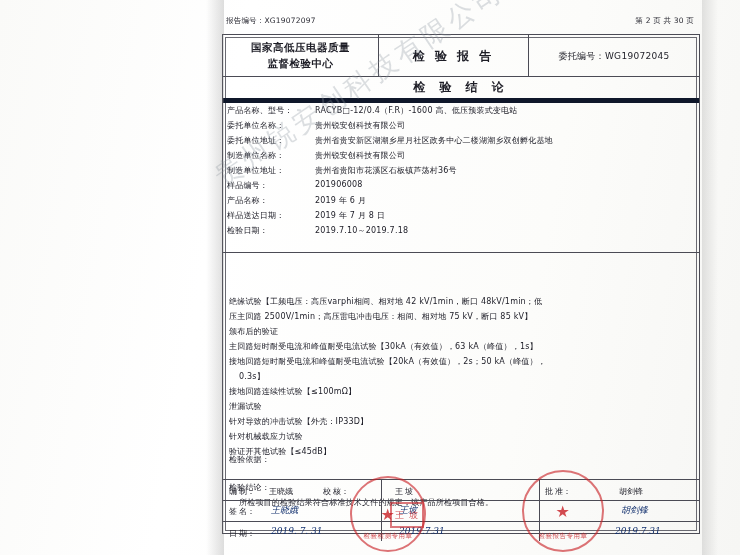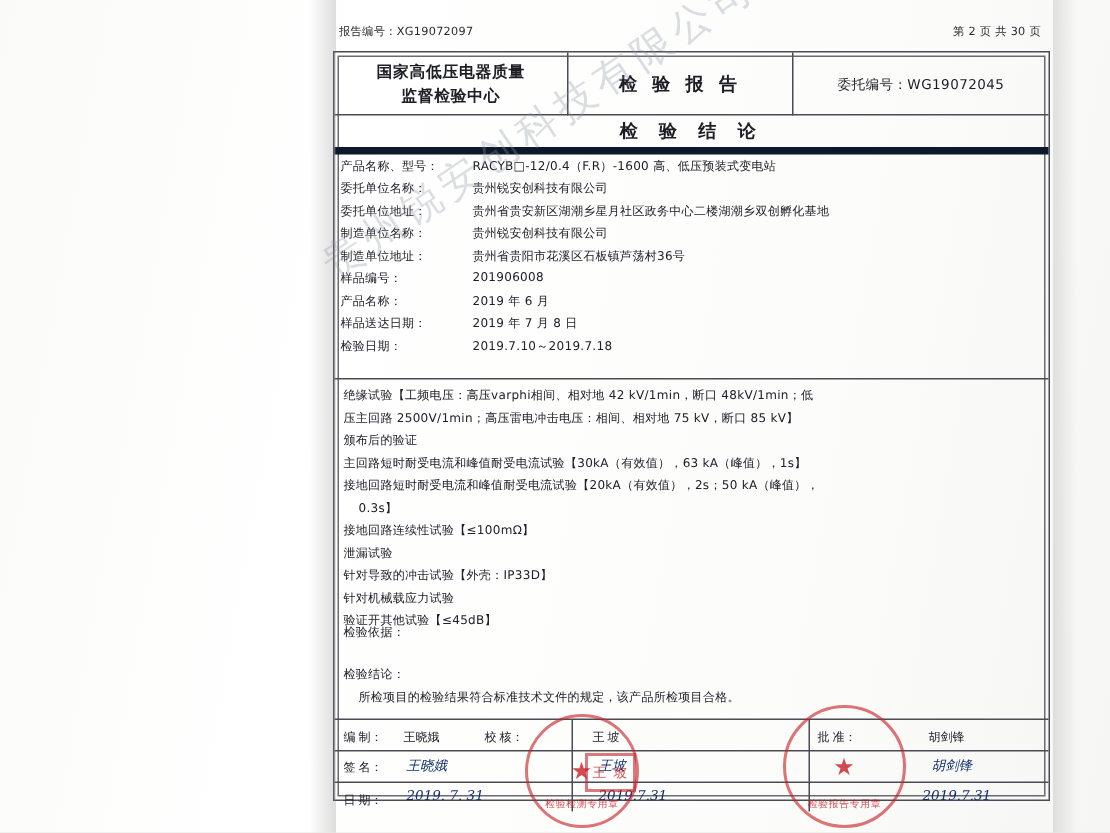--- a/index.html
+++ b/index.html
@@ -169,20 +169,21 @@
     white-space: nowrap;
     letter-spacing: 0.2px;
   }
 
   
   .section {
     position: absolute;
     left: 1px;
     width: 476px;
     box-sizing: border-box;
+    margin-top: 38px;
   }
   .sect-line {
     position: relative;
     font-size: 8px;
     color: #20202a;
     padding: 2px 8px 1px 6px;
     line-height: 12px;
     letter-spacing: 0.2px;
   }
   .sect-line.indent { padding-left: 16px; }

